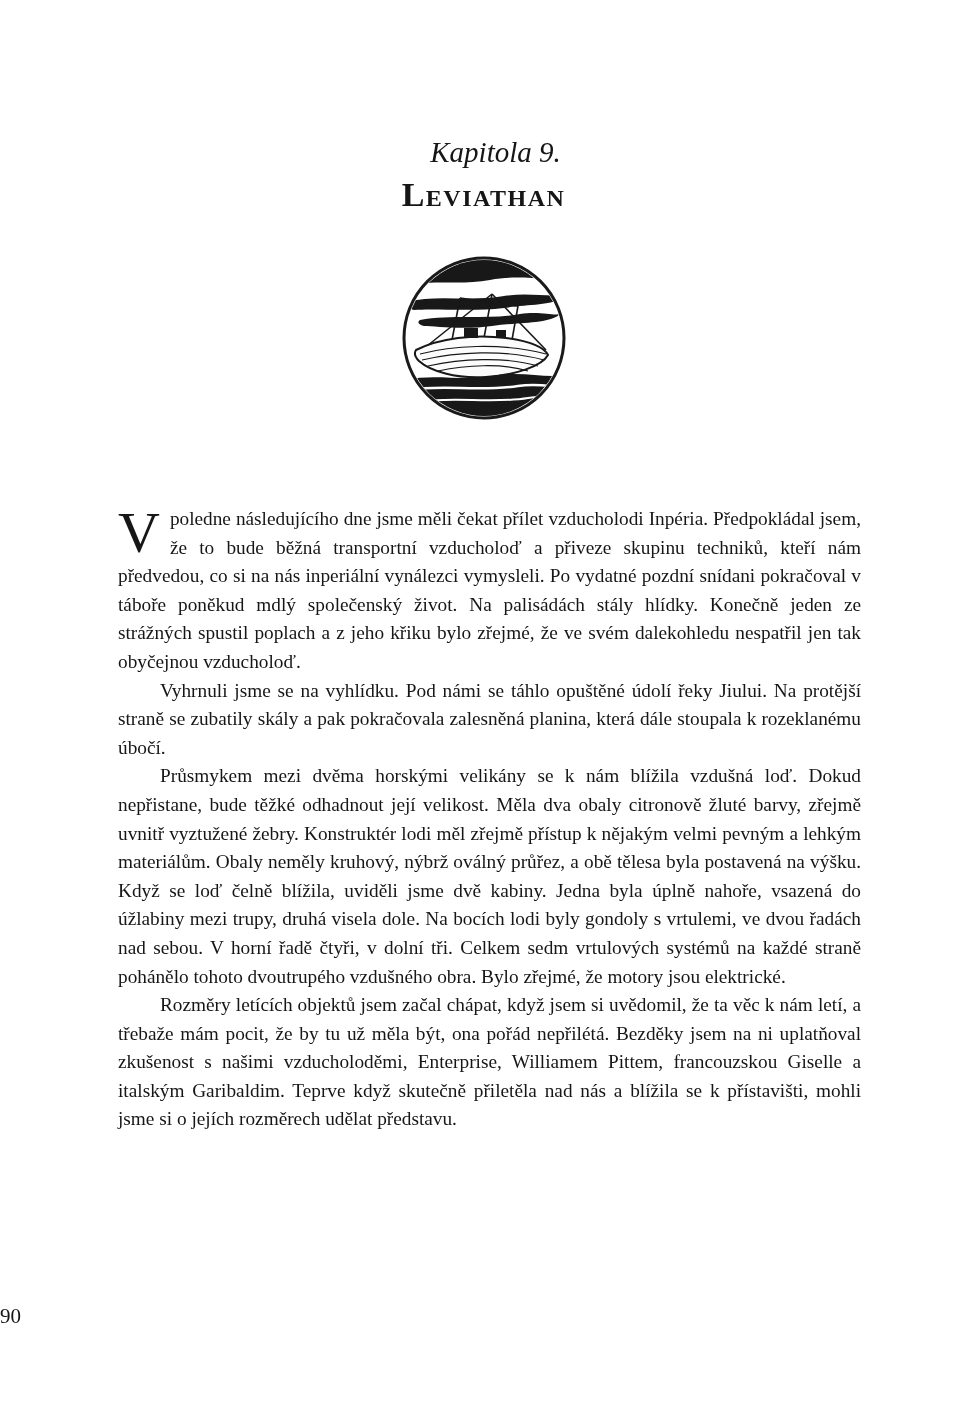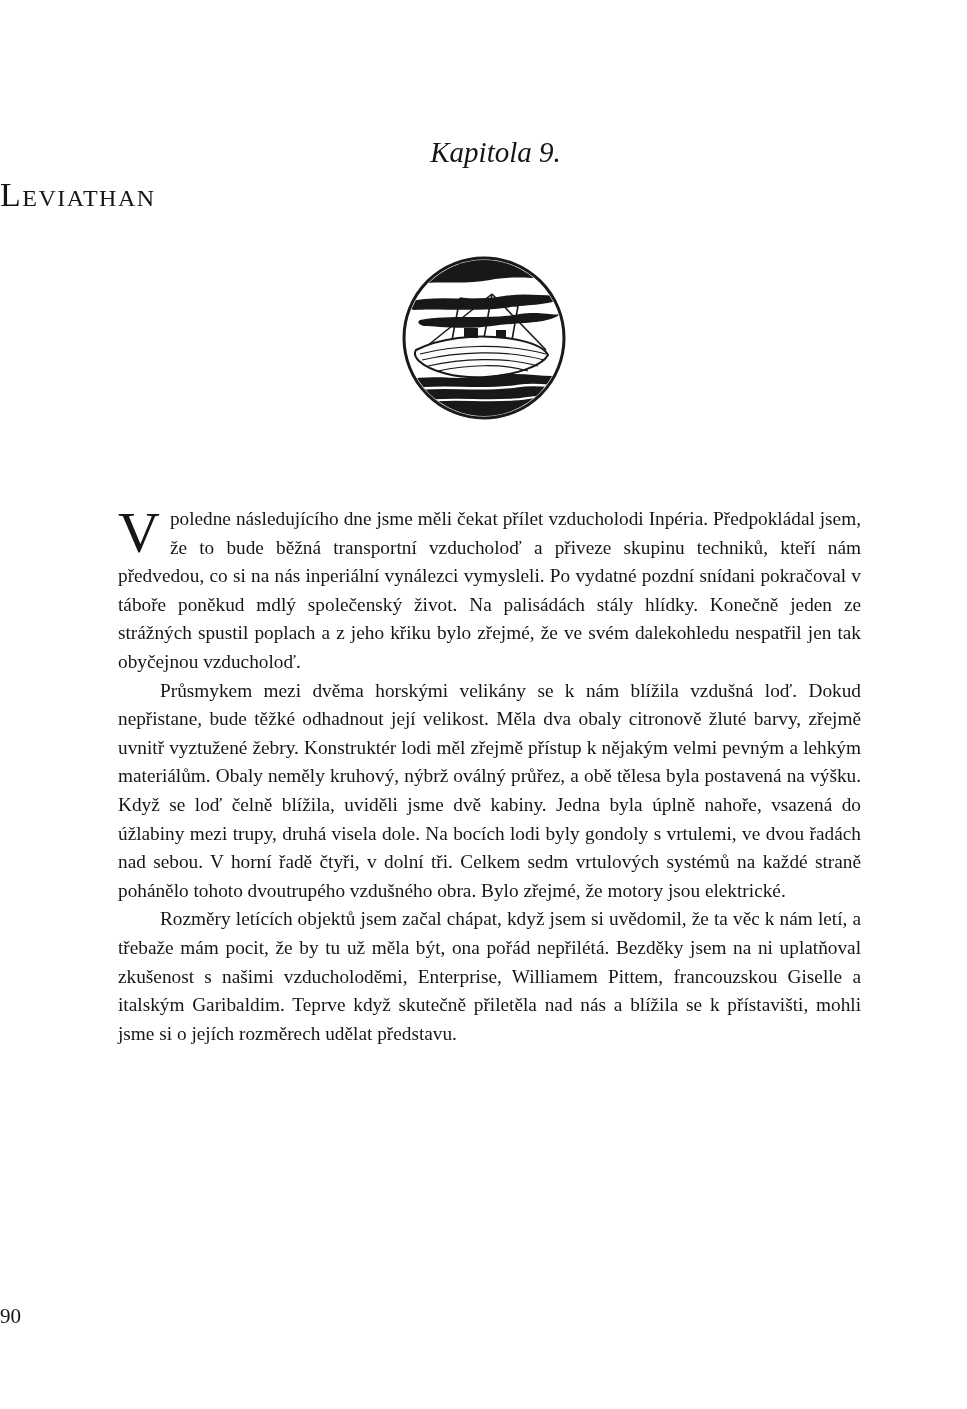--- a/index.html
+++ b/index.html
@@ -16,23 +16,25 @@
   .chapter-label {
     position: absolute;
     top: 136px; left: 12px; width: 100%;
     text-align: center;
     font-style: italic;
     font-size: 29px;
   }
   .book-title {
     position: absolute;
     top: 176px; left: 0; width: 100%;
+    text-align: center;
     font-variant: small-caps;
     font-size: 34px;
     letter-spacing: 1.5px;
+    font-weight: bold;
   }
   .illustration-wrap {
     position: absolute;
     top: 254px; left: 0; width: 100%;
     text-align: center;
   }
   .text-block {
     position: absolute;
     top: 505px; left: 118px; width: 743px;
     font-size: 19.3px;
@@ -96,17 +98,18 @@
 
       <path d="M0,128 C28,118 62,128 92,122 C122,116 150,126 168,120 L168,168 L0,168 Z" fill="#181818"></path>
       <path d="M10,136 C40,130 80,138 118,132 C140,129 158,134 166,132" stroke="#ffffff" stroke-width="2.5" fill="none"></path>
       <path d="M20,148 C52,142 92,150 128,144 C146,141 158,146 164,144" stroke="#ffffff" stroke-width="2" fill="none"></path>
     </g>
   </svg>
 </div>
 
 <div class="text-block">
   <p class="first"><span class="dropcap">V</span><span>poledne následujícího dne jsme měli čekat přílet vzducholodi Inpéria. Předpokládal jsem, že to bude běžná transportní vzducholoď a přiveze skupinu techniků, kteří nám předvedou, co si na nás inperiální vynálezci vymysleli. Po vydatné pozdní snídani pokračoval v táboře poněkud mdlý společenský život. Na palisádách stály hlídky. Konečně jeden ze strážných spustil poplach a z jeho křiku bylo zřejmé, že ve svém dalekohledu nespatřil jen tak obyčejnou vzducholoď.</span></p>
+  <p>Vyhrnuli jsme se na vyhlídku. Pod námi se táhlo opuštěné údolí řeky Jiului. Na protější straně se zubatily skály a pak pokračovala zalesněná planina, která dále stoupala k rozeklanému úbočí.</p>
   <p>Průsmykem mezi dvěma horskými velikány se k nám blížila vzdušná loď. Dokud nepřistane, bude těžké odhadnout její velikost. Měla dva obaly citronově žluté barvy, zřejmě uvnitř vyztužené žebry. Konstruktér lodi měl zřejmě přístup k nějakým velmi pevným a lehkým materiálům. Obaly neměly kruhový, nýbrž oválný průřez, a obě tělesa byla postavená na výšku. Když se loď čelně blížila, uviděli jsme dvě kabiny. Jedna byla úplně nahoře, vsazená do úžlabiny mezi trupy, druhá visela dole. Na bocích lodi byly gondoly s vrtulemi, ve dvou řadách nad sebou. V horní řadě čtyři, v dolní tři. Celkem sedm vrtulových systémů na každé straně pohánělo tohoto dvoutrupého vzdušného obra. Bylo zřejmé, že motory jsou elektrické.</p>
   <p>Rozměry letících objektů jsem začal chápat, když jsem si uvědomil, že ta věc k nám letí, a třebaže mám pocit, že by tu už měla být, ona pořád nepřilétá. Bezděky jsem na ni uplatňoval zkušenost s našimi vzducholoděmi, Enterprise, Williamem Pittem, francouzskou Giselle a italským Garibaldim. Teprve když skutečně přiletěla nad nás a blížila se k přístavišti, mohli jsme si o jejích rozměrech udělat představu.</p>
 </div>
 
 <div class="page-number">90</div>
 
 </body></html>

